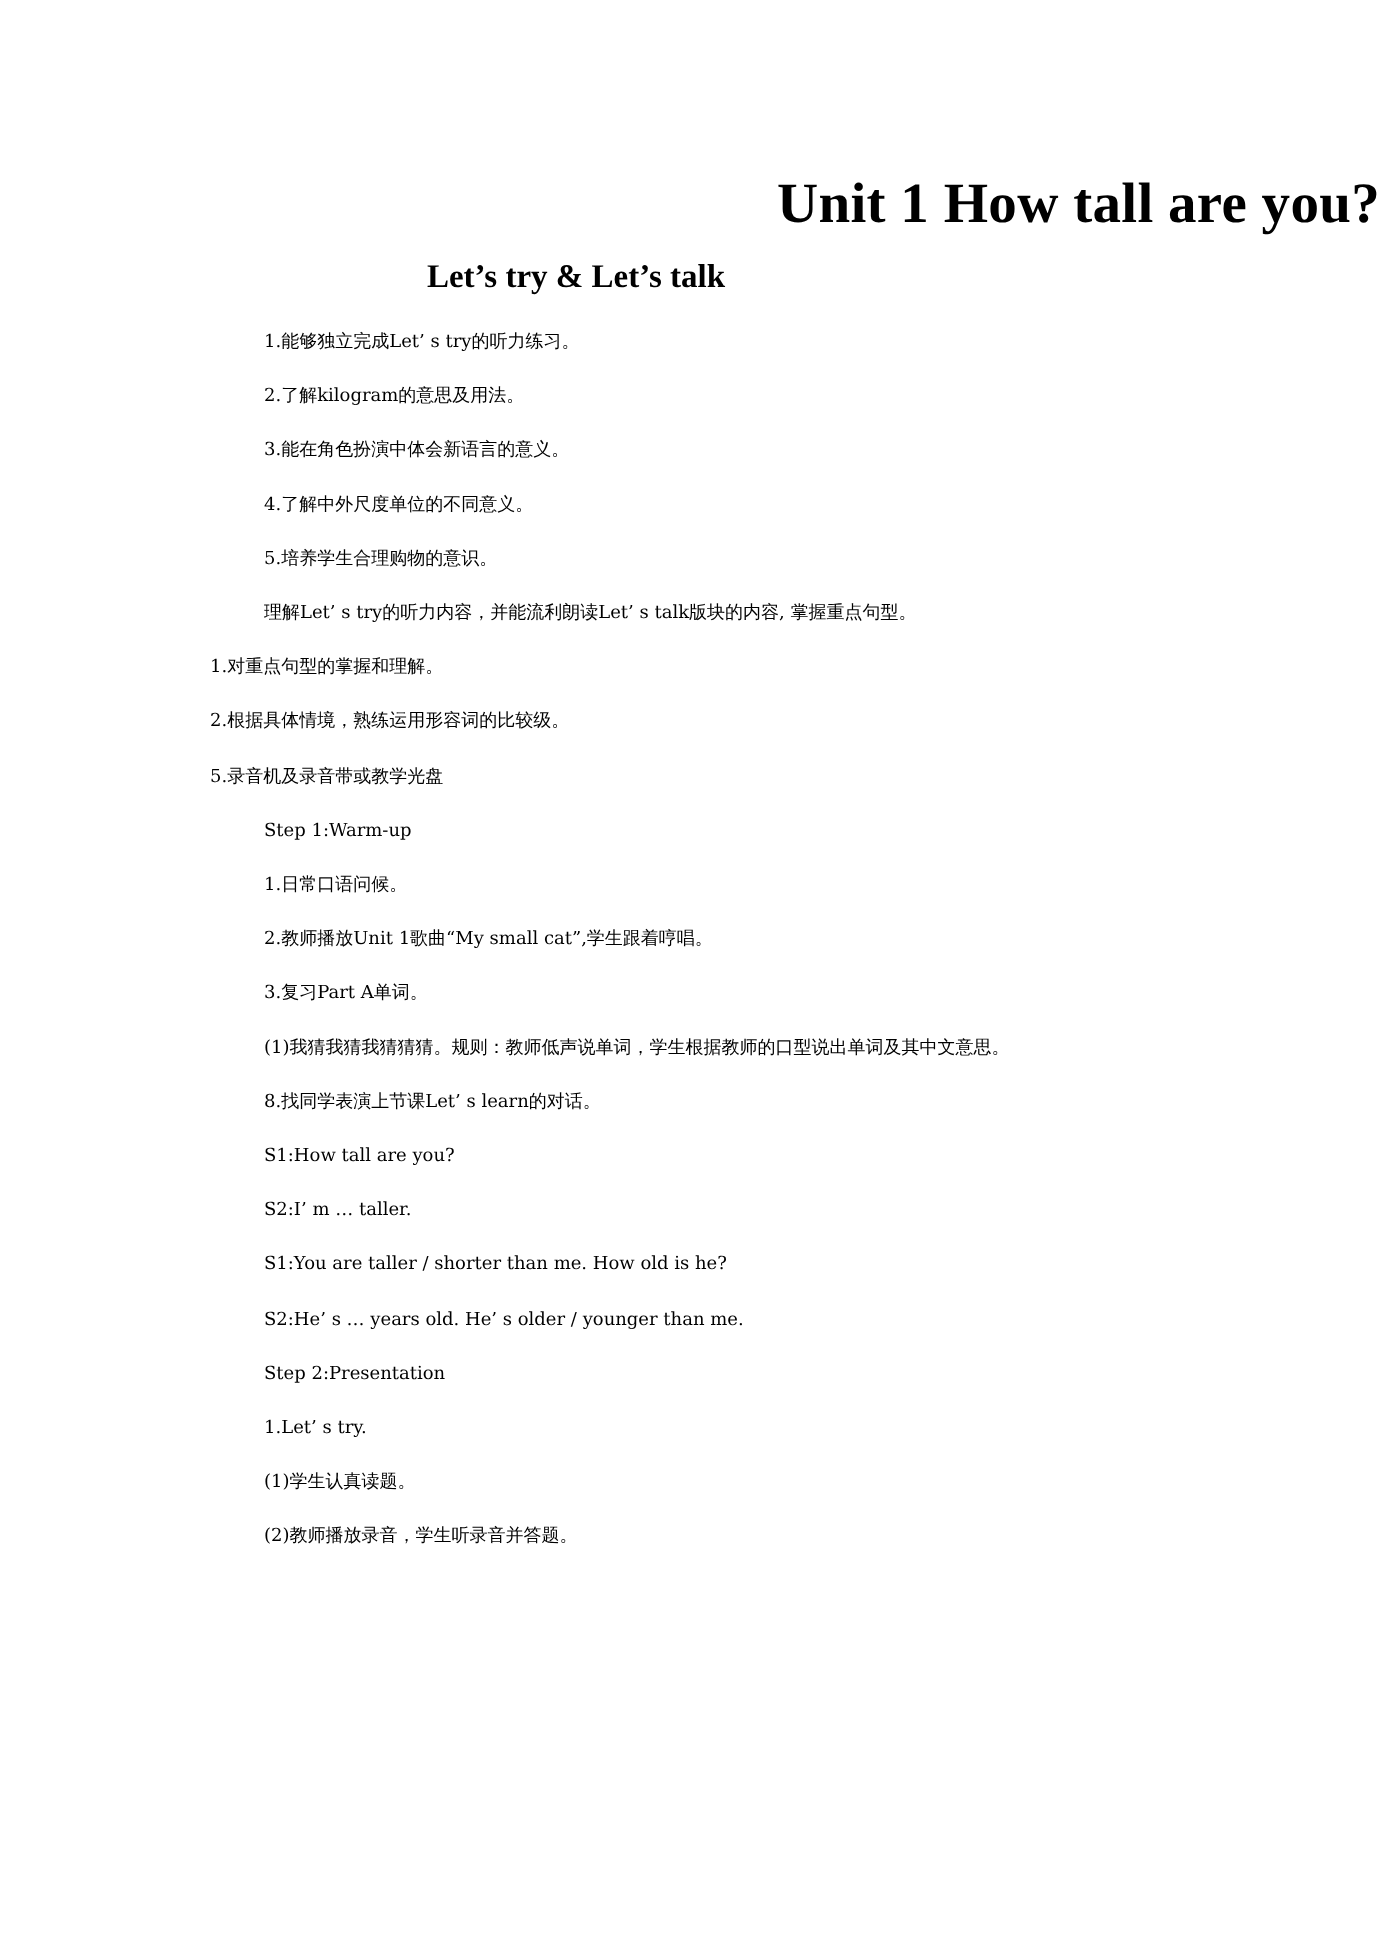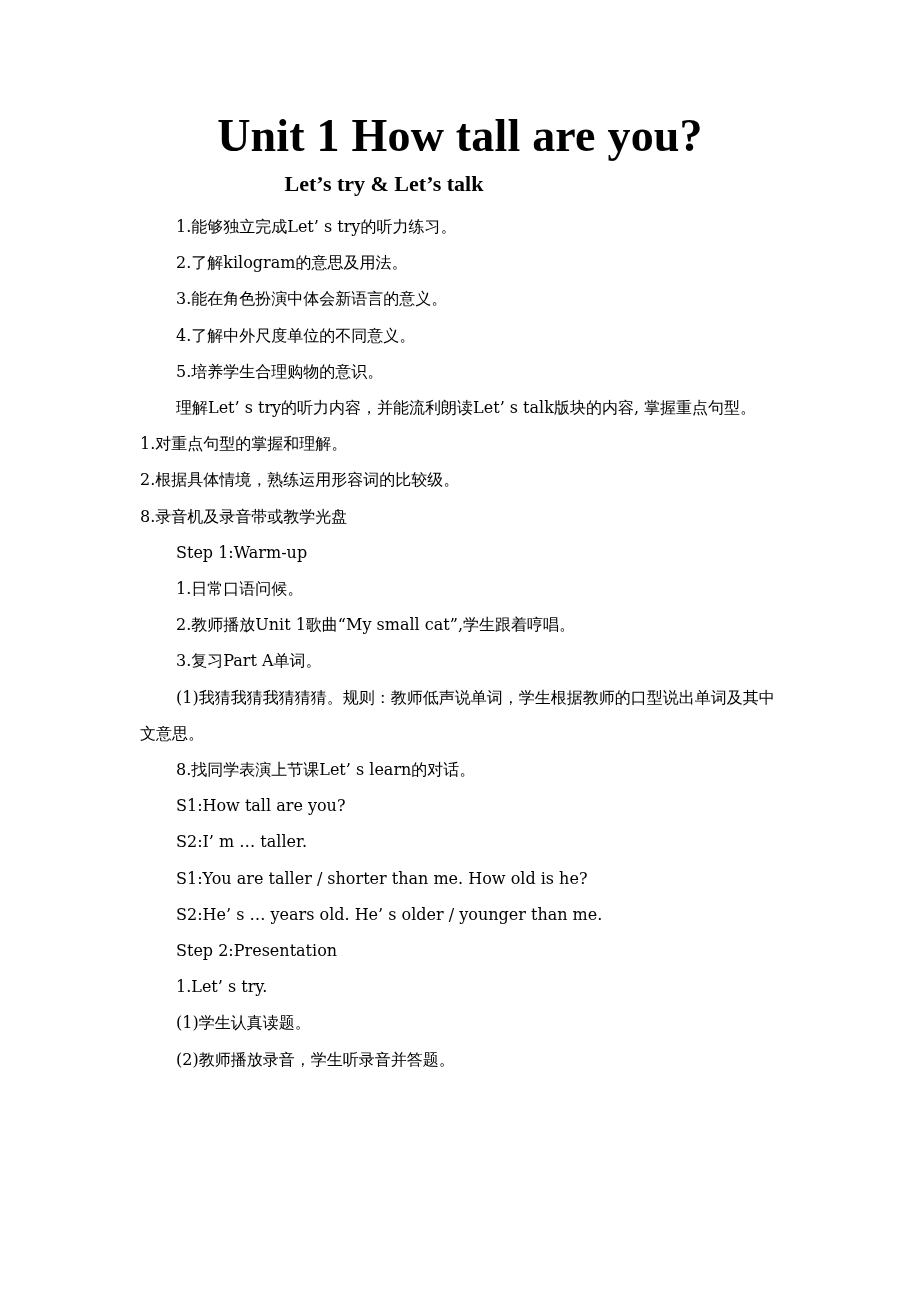--- a/index.html
+++ b/index.html
@@ -1,51 +1,51 @@
 <!DOCTYPE html>
 <html><head>
 <meta charset="utf-8">
 <style>
   html, body { margin: 0; padding: 0; background: #ffffff; }
   body { width: 920px; height: 1302px; position: relative; overflow: hidden; color: #000; }
   .title {
-    position: absolute; left: 0; width: 920px; top: 112px; text-align: center;
+    position: absolute; left: 0; width: 920px; top: 112px; text-align: right;
     font-family: "Liberation Serif", "DejaVu Serif", serif; font-weight: bold;
-    font-size: 46px; line-height: 48px; letter-spacing: 0.2px;
+    font-size: 38px; line-height: 48px; letter-spacing: 0.2px;
   }
   .subtitle {
     position: absolute; left: 0; width: 768px; top: 169px; text-align: center;
     font-family: "Liberation Serif", "DejaVu Serif", serif; font-weight: bold;
     font-size: 22px; line-height: 30px;
   }
   .body {
     position: absolute; left: 140px; top: 209px; width: 645px;
     font-family: "DejaVu Serif", "Liberation Serif", serif;
-    font-size: 16px; line-height: 36.2px;
+    font-size: 12px; line-height: 36.2px;
   }
   .p { margin: 0; white-space: pre-wrap; }
   .ind { text-indent: 36px; }
 </style>
 </head>
 <body>
 
 <div>
   <div class="title">Unit 1 How tall are you?</div>
   <div class="subtitle">Let’s try &amp; Let’s talk</div>
 
   <div class="body">
     <p class="p ind">1.能够独立完成Let’ s try的听力练习。</p>
     <p class="p ind">2.了解kilogram的意思及用法。</p>
     <p class="p ind">3.能在角色扮演中体会新语言的意义。</p>
     <p class="p ind">4.了解中外尺度单位的不同意义。</p>
     <p class="p ind">5.培养学生合理购物的意识。</p>
     <p class="p ind">理解Let’ s try的听力内容，并能流利朗读Let’ s talk版块的内容, 掌握重点句型。</p>
     <p class="p">1.对重点句型的掌握和理解。</p>
     <p class="p">2.根据具体情境，熟练运用形容词的比较级。</p>
-    <p class="p">8.录音机及录音带或教学光盘</p>
+    <p class="p">5.录音机及录音带或教学光盘</p>
     <p class="p ind">Step 1:Warm-up</p>
     <p class="p ind">1.日常口语问候。</p>
     <p class="p ind">2.教师播放Unit 1歌曲“My small cat”,学生跟着哼唱。</p>
     <p class="p ind">3.复习Part A单词。</p>
     <p class="p ind">(1)我猜我猜我猜猜猜。规则：教师低声说单词，学生根据教师的口型说出单词及其中文意思。</p>
     <p class="p ind">8.找同学表演上节课Let’ s learn的对话。</p>
     <p class="p ind">S1:How tall are you?</p>
     <p class="p ind">S2:I’ m … taller.</p>
     <p class="p ind">S1:You are taller / shorter than me. How old is he?</p>
     <p class="p ind">S2:He’ s … years old. He’ s older / younger than me.</p>

